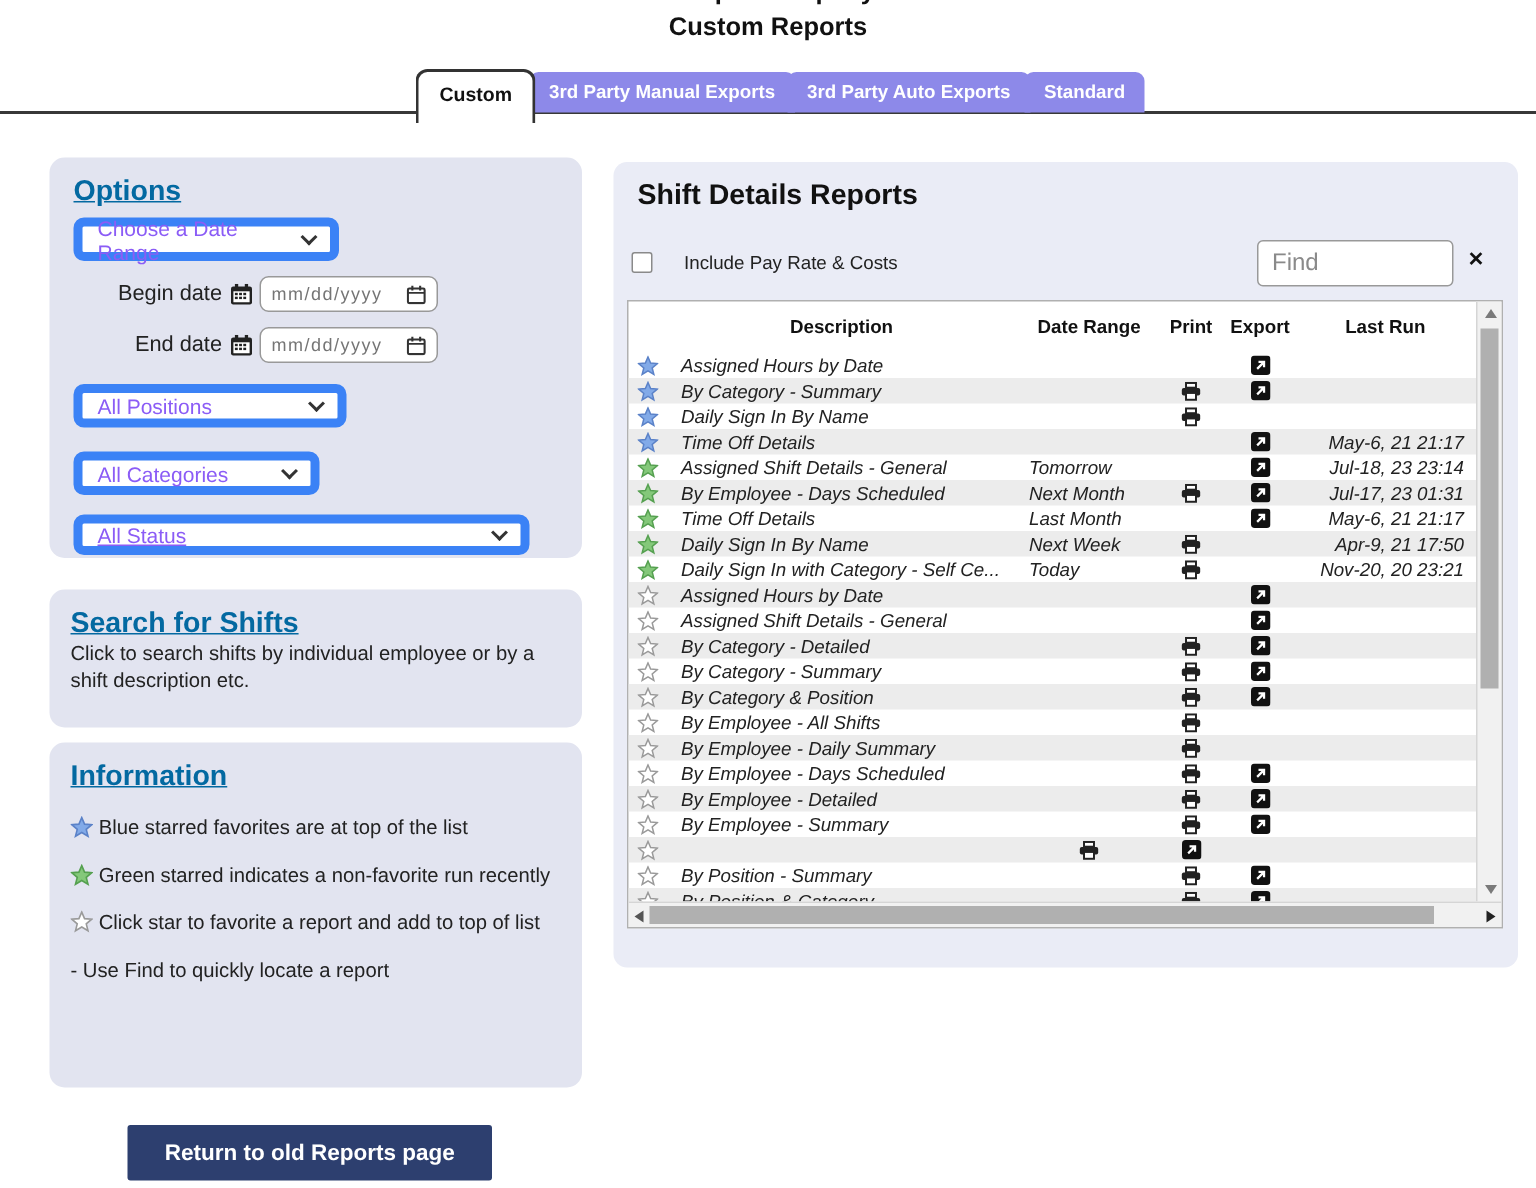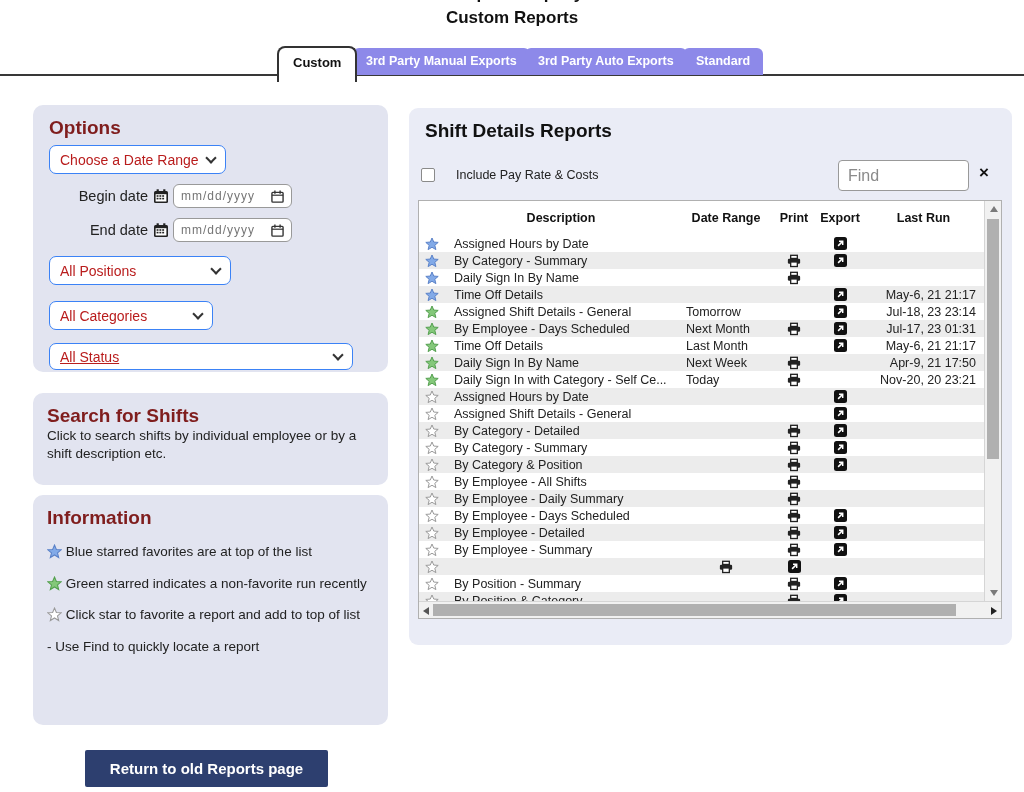--- a/index.html
+++ b/index.html
@@ -25,29 +25,29 @@
   .tab{position:absolute;font-weight:bold;cursor:default;white-space:nowrap;}
   .tab-active{top:46px;left:277px;height:36px;padding:7px 14px 0 14px;background:#fff;
     border:2px solid #333;border-bottom:none;border-radius:8px 8px 0 0;
     font-size:13px;color:#111;z-index:3;}
   .tab-purple{top:48px;height:27px;line-height:27px;padding:0 13px;background:var(--accent-purple);
     color:#fff;font-size:12.5px;border-radius:6px 6px 0 0;z-index:2;}
   .tab-p1{left:353px;} .tab-p2{left:525px;} .tab-p3{left:683px;}
 
   
   .panel{position:absolute;left:33px;width:355px;background:var(--panel-left);border-radius:10px;}
-  .panel h2{font-size:19px;font-weight:bold;color:#7f1d1d;}
+  .panel h2{font-size:19px;font-weight:bold;color:#0369a1;text-decoration:underline;}
   .options-panel{top:105px;height:267px;padding:12px 16px;}
   .search-panel{top:393px;height:92px;padding:12px 14px;}
   .info-panel{top:495px;height:230px;padding:12px 14px;}
   .panel p{font-size:13.5px;line-height:1.35;color:#222;margin-top:0;}
 
-  .select{background:#fff;border:1px solid #3b82f6;border-radius:7px;height:29px;
+  .select{background:#fff;border:6px solid #3b82f6;border-radius:7px;height:29px;
     display:flex;align-items:center;justify-content:space-between;
-    padding:0 10px;font-size:14px;color:#b91c1c;cursor:default;}
+    padding:0 10px;font-size:14px;color:#8b5cf6;cursor:default;}
   .chev{width:8px;height:8px;border-right:2px solid #333;border-bottom:2px solid #333;
     transform:rotate(45deg);margin-top:-4px;flex:none;}
   .sel-daterange{width:177px;margin-top:6px;}
   .sel-positions{width:182px;margin-top:14px;}
   .sel-categories{width:164px;margin-top:16px;text-align:right;}
   .sel-status{width:304px;margin-top:13px;height:27px;text-decoration:underline;}
 
   .date-row{display:flex;align-items:center;margin-top:10px;}
   .date-label{width:120px;display:flex;justify-content:flex-end;align-items:center;gap:5px;
     font-size:14.5px;color:#222;}
@@ -81,21 +81,21 @@
   .find-input::placeholder{color:#8a8a8a;}
   .find-clear{position:absolute;left:570px;top:56px;font-size:17px;font-weight:bold;color:#111;
     line-height:1;cursor:pointer;}
 
   .report-table{position:absolute;left:9px;top:92px;width:584px;height:419px;background:#fff;
     border:1px solid #b0b0b0;overflow:hidden;}
   .thead{display:grid;grid-template-columns:26px 232px 98px 38px 54px 1fr;align-items:center;
     height:34px;font-size:12.5px;font-weight:bold;color:#111;width:565px;}
   .thead .th{text-align:center;}
   .thead .th-lastrun{text-align:center;padding-right:4px;}
-  .rows{height:366px;overflow:hidden;width:565px;}
+  .rows{height:366px;overflow:hidden;width:565px;font-style:italic;}
   .trow{display:grid;grid-template-columns:26px 232px 98px 38px 54px 1fr;align-items:center;
     height:17px;font-size:12.5px;color:#222;cursor:default;}
   .trow:nth-child(even){background:var(--row-alt);}
   .cell-star{display:flex;justify-content:center;align-items:center;}
   .cell-star .star{width:14px;height:14px;vertical-align:0;}
   .cell-desc,.cell-range{white-space:nowrap;overflow:hidden;padding-left:9px;}
   .cell-print,.cell-export{display:flex;justify-content:center;align-items:center;}
   .cell-lastrun{text-align:right;padding-right:8px;white-space:nowrap;}
 
   

